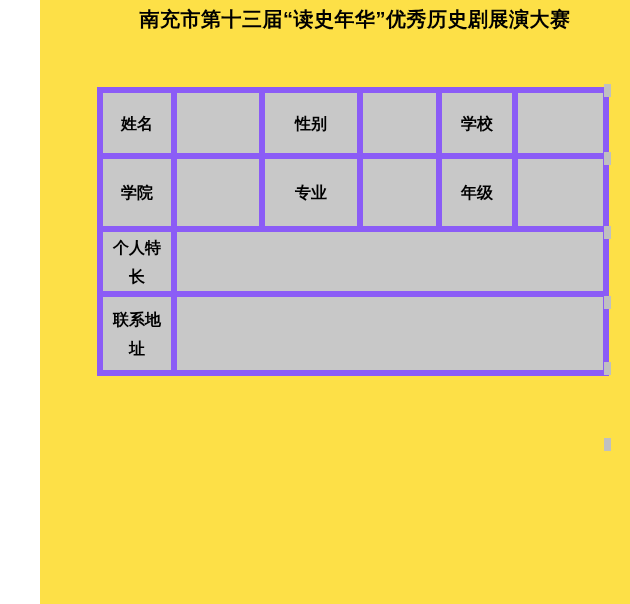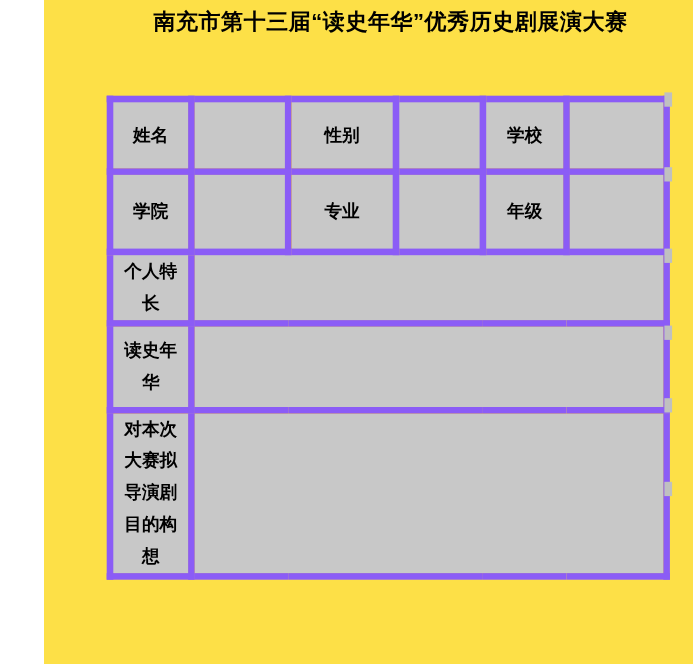--- a/index.html
+++ b/index.html
@@ -107,25 +107,21 @@
         <td class="label-cell">专业</td>
         <td class="input-cell"></td>
         <td class="label-cell">年级</td>
         <td class="input-cell"></td>
       </tr>
       <tr class="r4">
         <td class="label-cell">个人特长</td>
         <td class="input-cell" colspan="5"></td>
       </tr>
       <tr class="r5">
-        <td class="label-cell">读史年华</td>
-        <td class="input-cell" colspan="5"></td>
-      </tr>
-      <tr class="r6">
-        <td class="label-cell">对本次大赛拟导演剧目的构想</td>
+        <td class="label-cell">联系地址</td>
         <td class="input-cell" colspan="5"></td>
       </tr>
     </tbody>
   </table>
 
   <div class="row-handle h1"></div>
   <div class="row-handle h2"></div>
   <div class="row-handle h3"></div>
   <div class="row-handle h4"></div>
   <div class="row-handle h5"></div>

